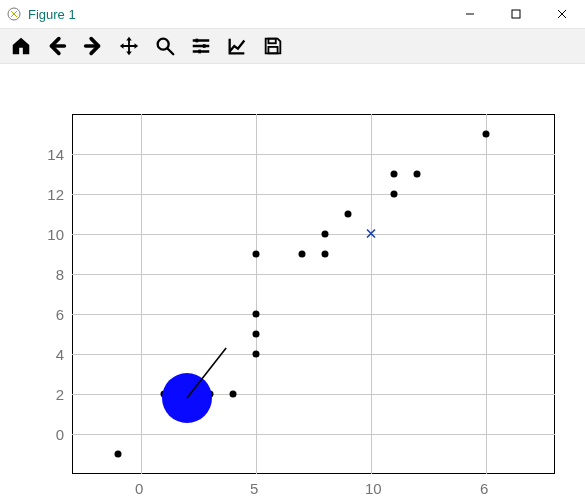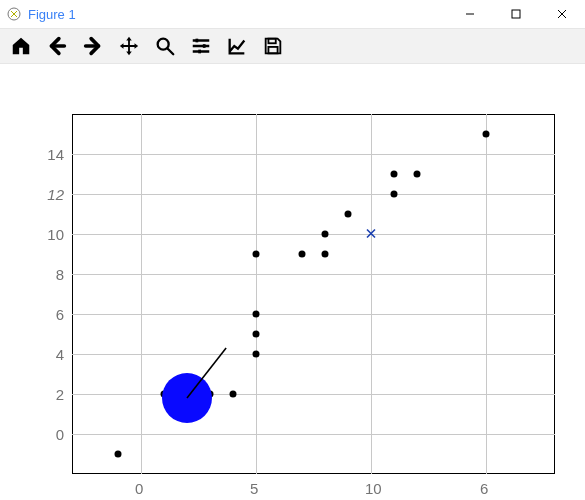--- a/index.html
+++ b/index.html
@@ -1,17 +1,17 @@
 <!DOCTYPE html>
 <html><head>
 <meta charset="utf-8">
 <style>
   html,body{margin:0;padding:0;font-family:"Segoe UI",Arial,sans-serif;font-size:13px;background:#fff;color:#000;}
   .window{width:585px;height:500px;box-sizing:border-box;display:flex;flex-direction:column;}
-  .titlebar{height:28px;display:flex;align-items:center;padding:0 0 0 6px;color:#3b82f6;font-size:13px;}
+  .titlebar{height:28px;display:flex;align-items:center;padding:0 0 0 6px;color:#0f766e;font-size:13px;}
   .titlebar .spacer{flex:1;}
   .titlebar .win-btn{width:46px;height:28px;display:flex;align-items:center;justify-content:center;}
   .titlebar svg{display:block;}
   .app-icon{width:16px;height:16px;margin-right:6px;display:flex;align-items:center;justify-content:center;}
   .toolbar{height:34px;background:#f2f2f2;border-top:1px solid #e6e6e6;border-bottom:1px solid #e6e6e6;display:flex;align-items:center;padding:0 6px;gap:6px;}
   .tool-btn{width:30px;height:30px;display:flex;align-items:center;justify-content:center;border-radius:3px;}
   .tool-btn svg{display:block;}
   .canvas{flex:1;position:relative;background:#fff;}
   .plot-area{position:absolute;border:1px solid #000;box-sizing:border-box;}
   .grid-line{position:absolute;background:#c8c8c8;}
@@ -118,21 +118,21 @@
       <div class="tick-label" style="right: 521px; left: 34px; top: 322px; text-align: right; width: 30px;">2</div>
       <div class="grid-line" style="top: 290px; left: 72px; height: 1px; width: 483px;"></div>
       <div class="tick-label" style="right: 521px; left: 34px; top: 282px; text-align: right; width: 30px;">4</div>
       <div class="grid-line" style="top: 250px; left: 72px; height: 1px; width: 483px;"></div>
       <div class="tick-label" style="right: 521px; left: 34px; top: 242px; text-align: right; width: 30px;">6</div>
       <div class="grid-line" style="top: 210px; left: 72px; height: 1px; width: 483px;"></div>
       <div class="tick-label" style="right: 521px; left: 34px; top: 202px; text-align: right; width: 30px;">8</div>
       <div class="grid-line" style="top: 170px; left: 72px; height: 1px; width: 483px;"></div>
       <div class="tick-label" style="right: 521px; left: 34px; top: 162px; text-align: right; width: 30px;">10</div>
       <div class="grid-line" style="top: 130px; left: 72px; height: 1px; width: 483px;"></div>
-      <div class="tick-label" style="right: 521px; left: 34px; top: 122px; text-align: right; width: 30px; font-style: italic;">12</div>
+      <div class="tick-label" style="right: 521px; left: 34px; top: 122px; text-align: right; width: 30px;">12</div>
       <div class="grid-line" style="top: 90px; left: 72px; height: 1px; width: 483px;"></div>
       <div class="tick-label" style="right: 521px; left: 34px; top: 82px; text-align: right; width: 30px;">14</div>
       <div class="dot" style="left: 118px; top: 390px; width: 7px; height: 7px; background: rgb(0, 0, 0);"></div>
       <div class="dot" style="left: 164px; top: 330px; width: 7px; height: 7px; background: rgb(0, 0, 0);"></div>
       <div class="dot" style="left: 210px; top: 330px; width: 7px; height: 7px; background: rgb(0, 0, 0);"></div>
       <div class="dot" style="left: 233px; top: 330px; width: 7px; height: 7px; background: rgb(0, 0, 0);"></div>
       <div class="dot" style="left: 256px; top: 290px; width: 7px; height: 7px; background: rgb(0, 0, 0);"></div>
       <div class="dot" style="left: 256px; top: 270px; width: 7px; height: 7px; background: rgb(0, 0, 0);"></div>
       <div class="dot" style="left: 256px; top: 250px; width: 7px; height: 7px; background: rgb(0, 0, 0);"></div>
       <div class="dot" style="left: 256px; top: 190px; width: 7px; height: 7px; background: rgb(0, 0, 0);"></div>

